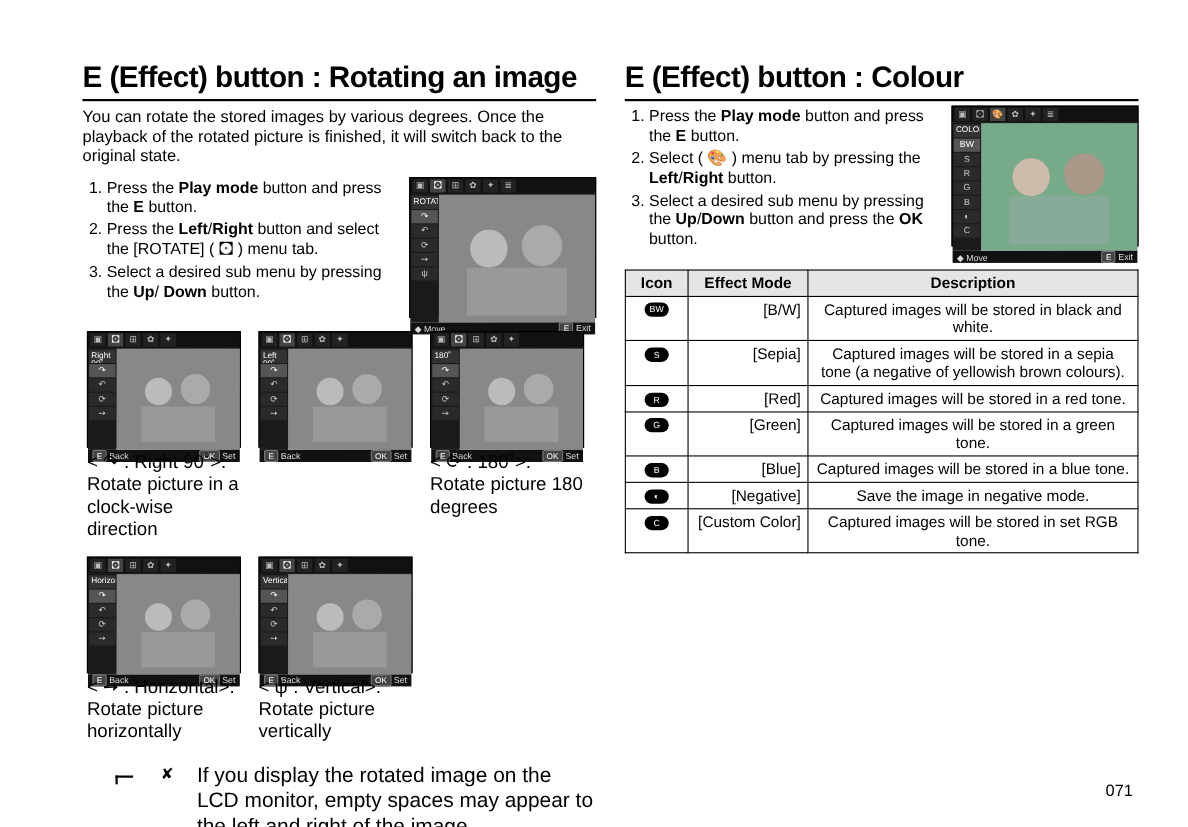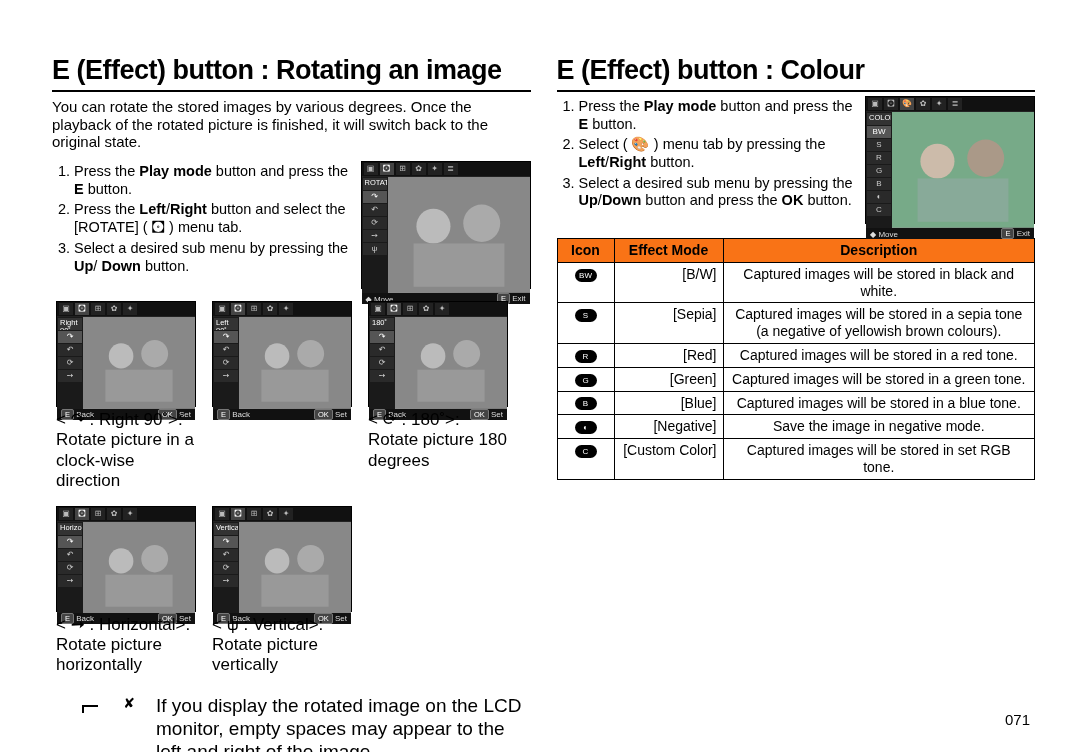--- a/index.html
+++ b/index.html
@@ -8,21 +8,21 @@
     width: 1080px;
     height: 752px;
     background: #fff;
     font-family: Arial, Helvetica, sans-serif;
     color: #000;
   }
   .page {
     position: relative;
     width: 1080px;
     height: 752px;
-    padding: 55px 45px 20px 52px;
+    padding: 55px 45px 20px 75px;
     box-sizing: border-box;
   }
   .cols {
     display: flex;
     gap: 26px;
   }
   .col {
     flex: 1 1 0;
     min-width: 0;
   }
@@ -197,21 +197,21 @@
     font-size: 14px;
   }
   table.effects th, table.effects td {
     border: 1px solid #000;
     padding: 3px 6px;
     text-align: center;
     vertical-align: top;
     line-height: 1.2;
   }
   table.effects th {
-    background: #f97316;
+    background: #e5e5e5;
     font-weight: bold;
     text-align: center;
   }
   table.effects td.ic { text-align: center; width: 44px; }
   table.effects td.mode { text-align: right; width: 96px; }
   .iconchip {
     display: inline-block;
     min-width: 18px;
     padding: 0 2px;
     height: 13px;

